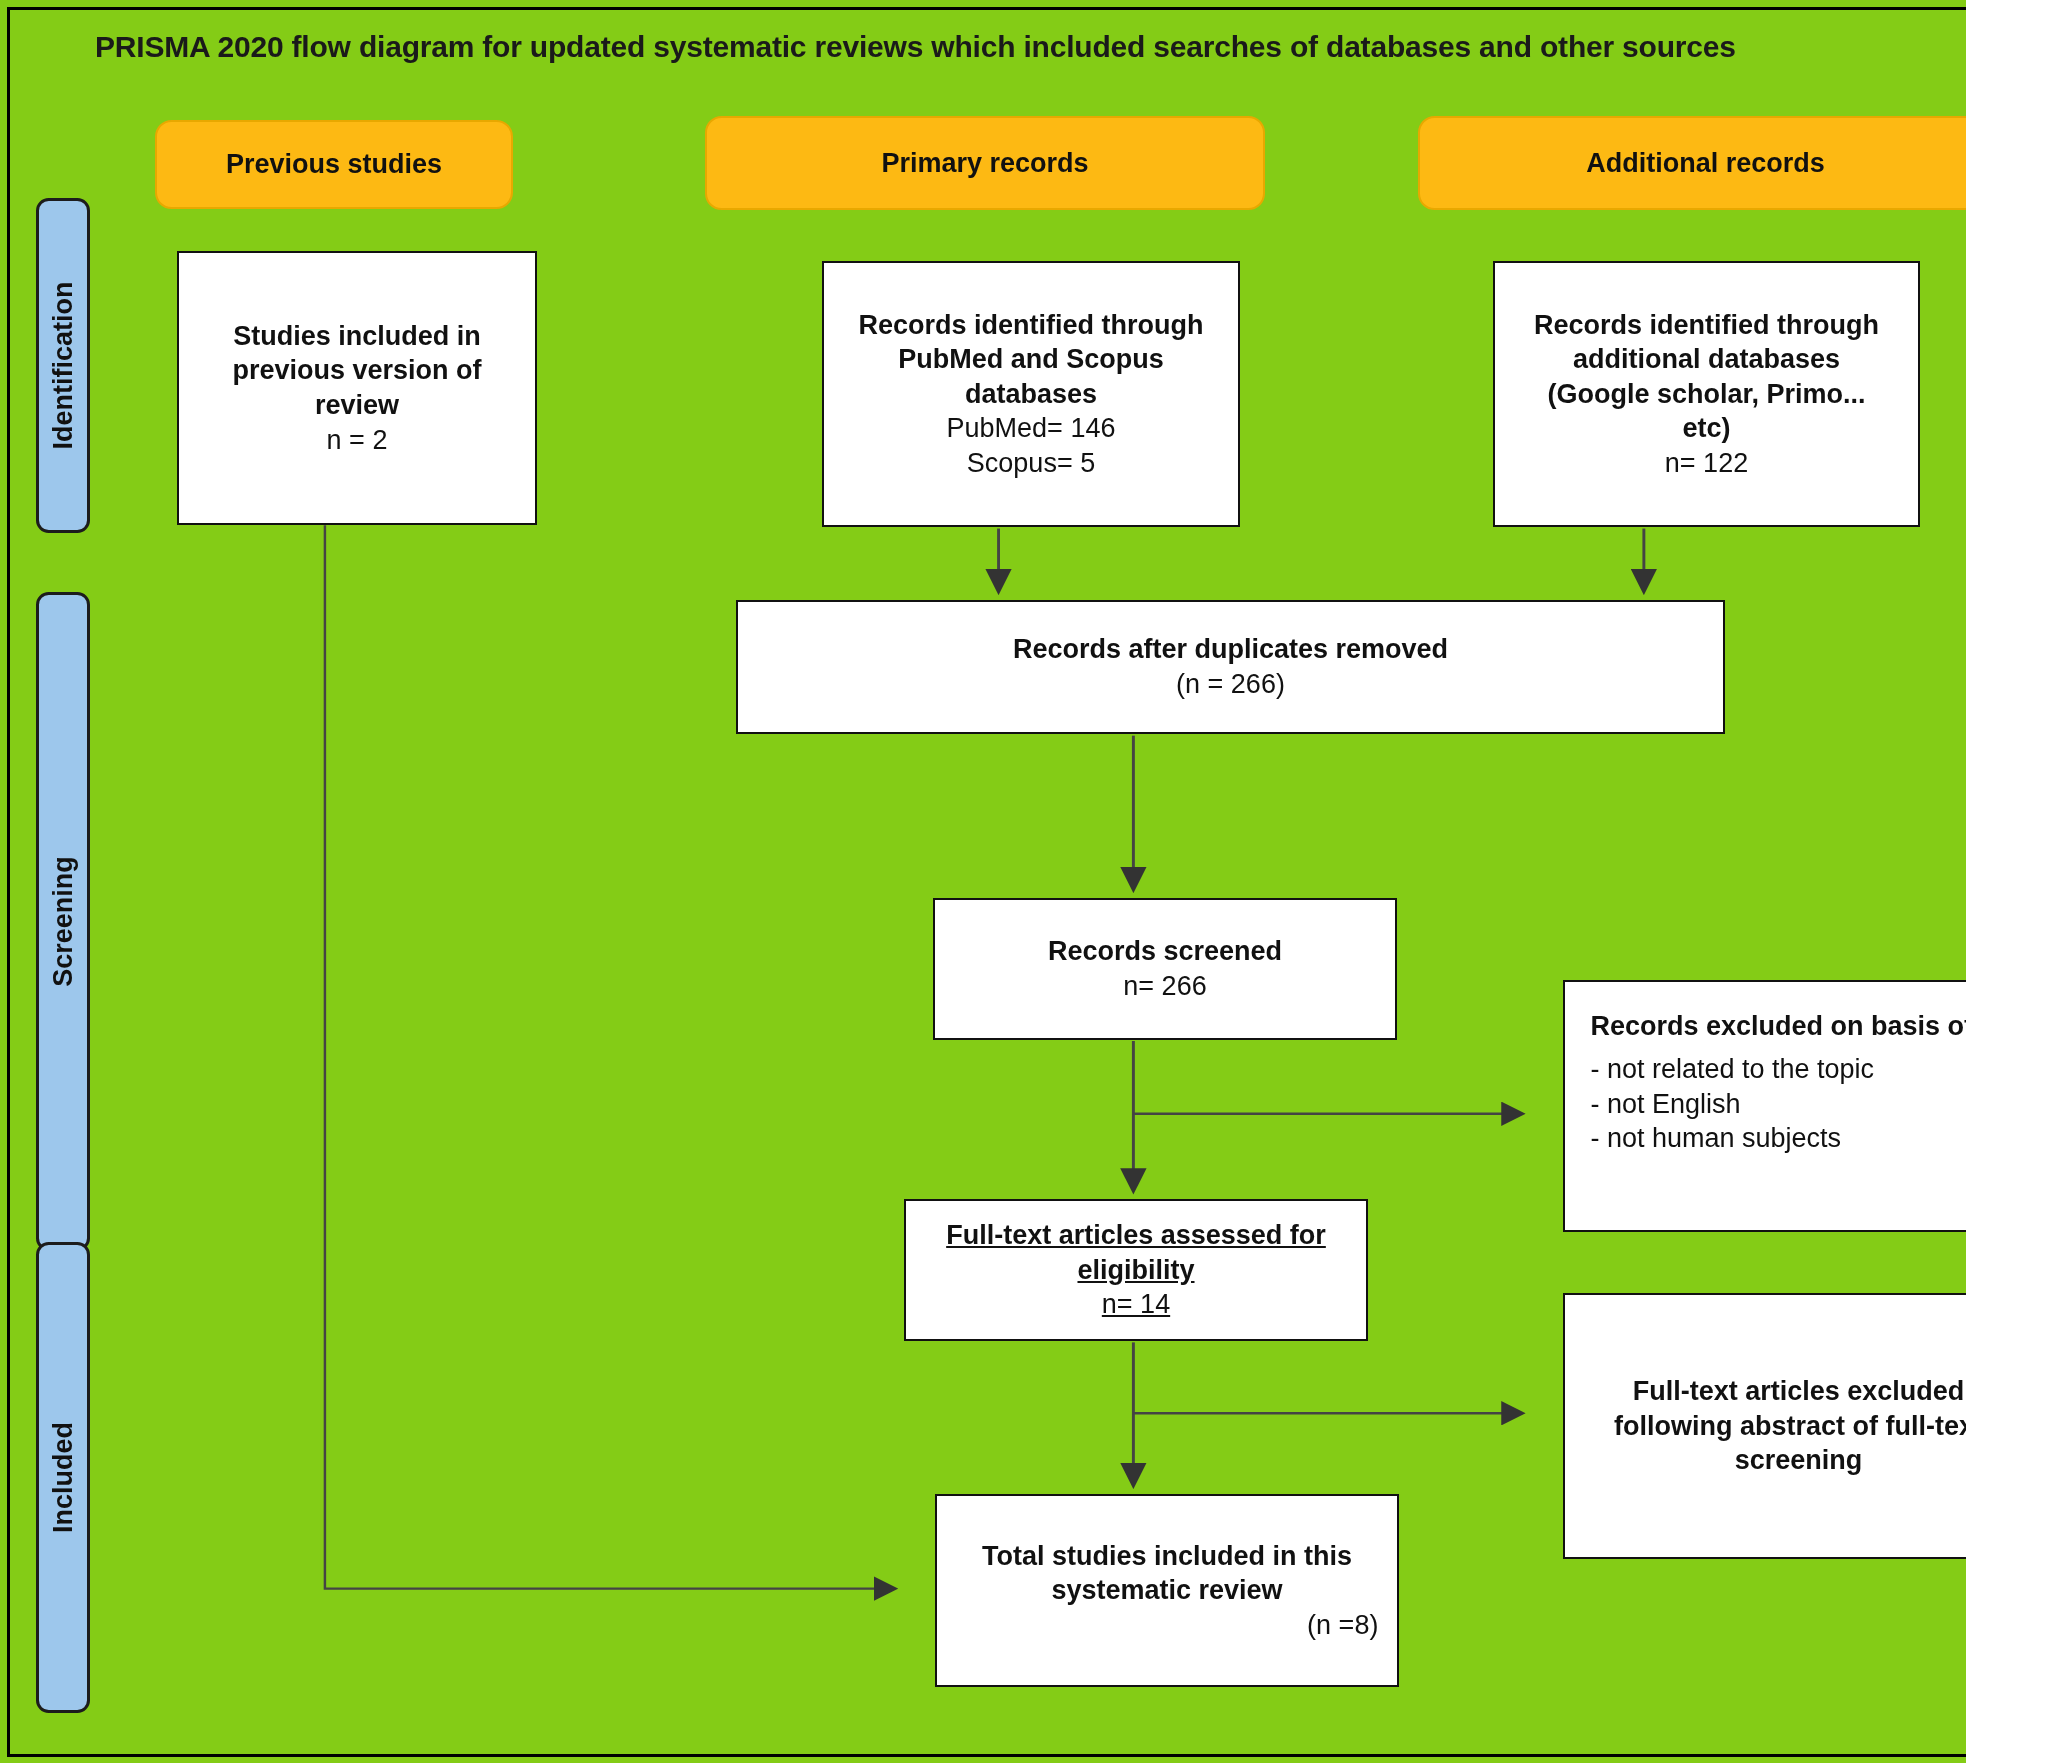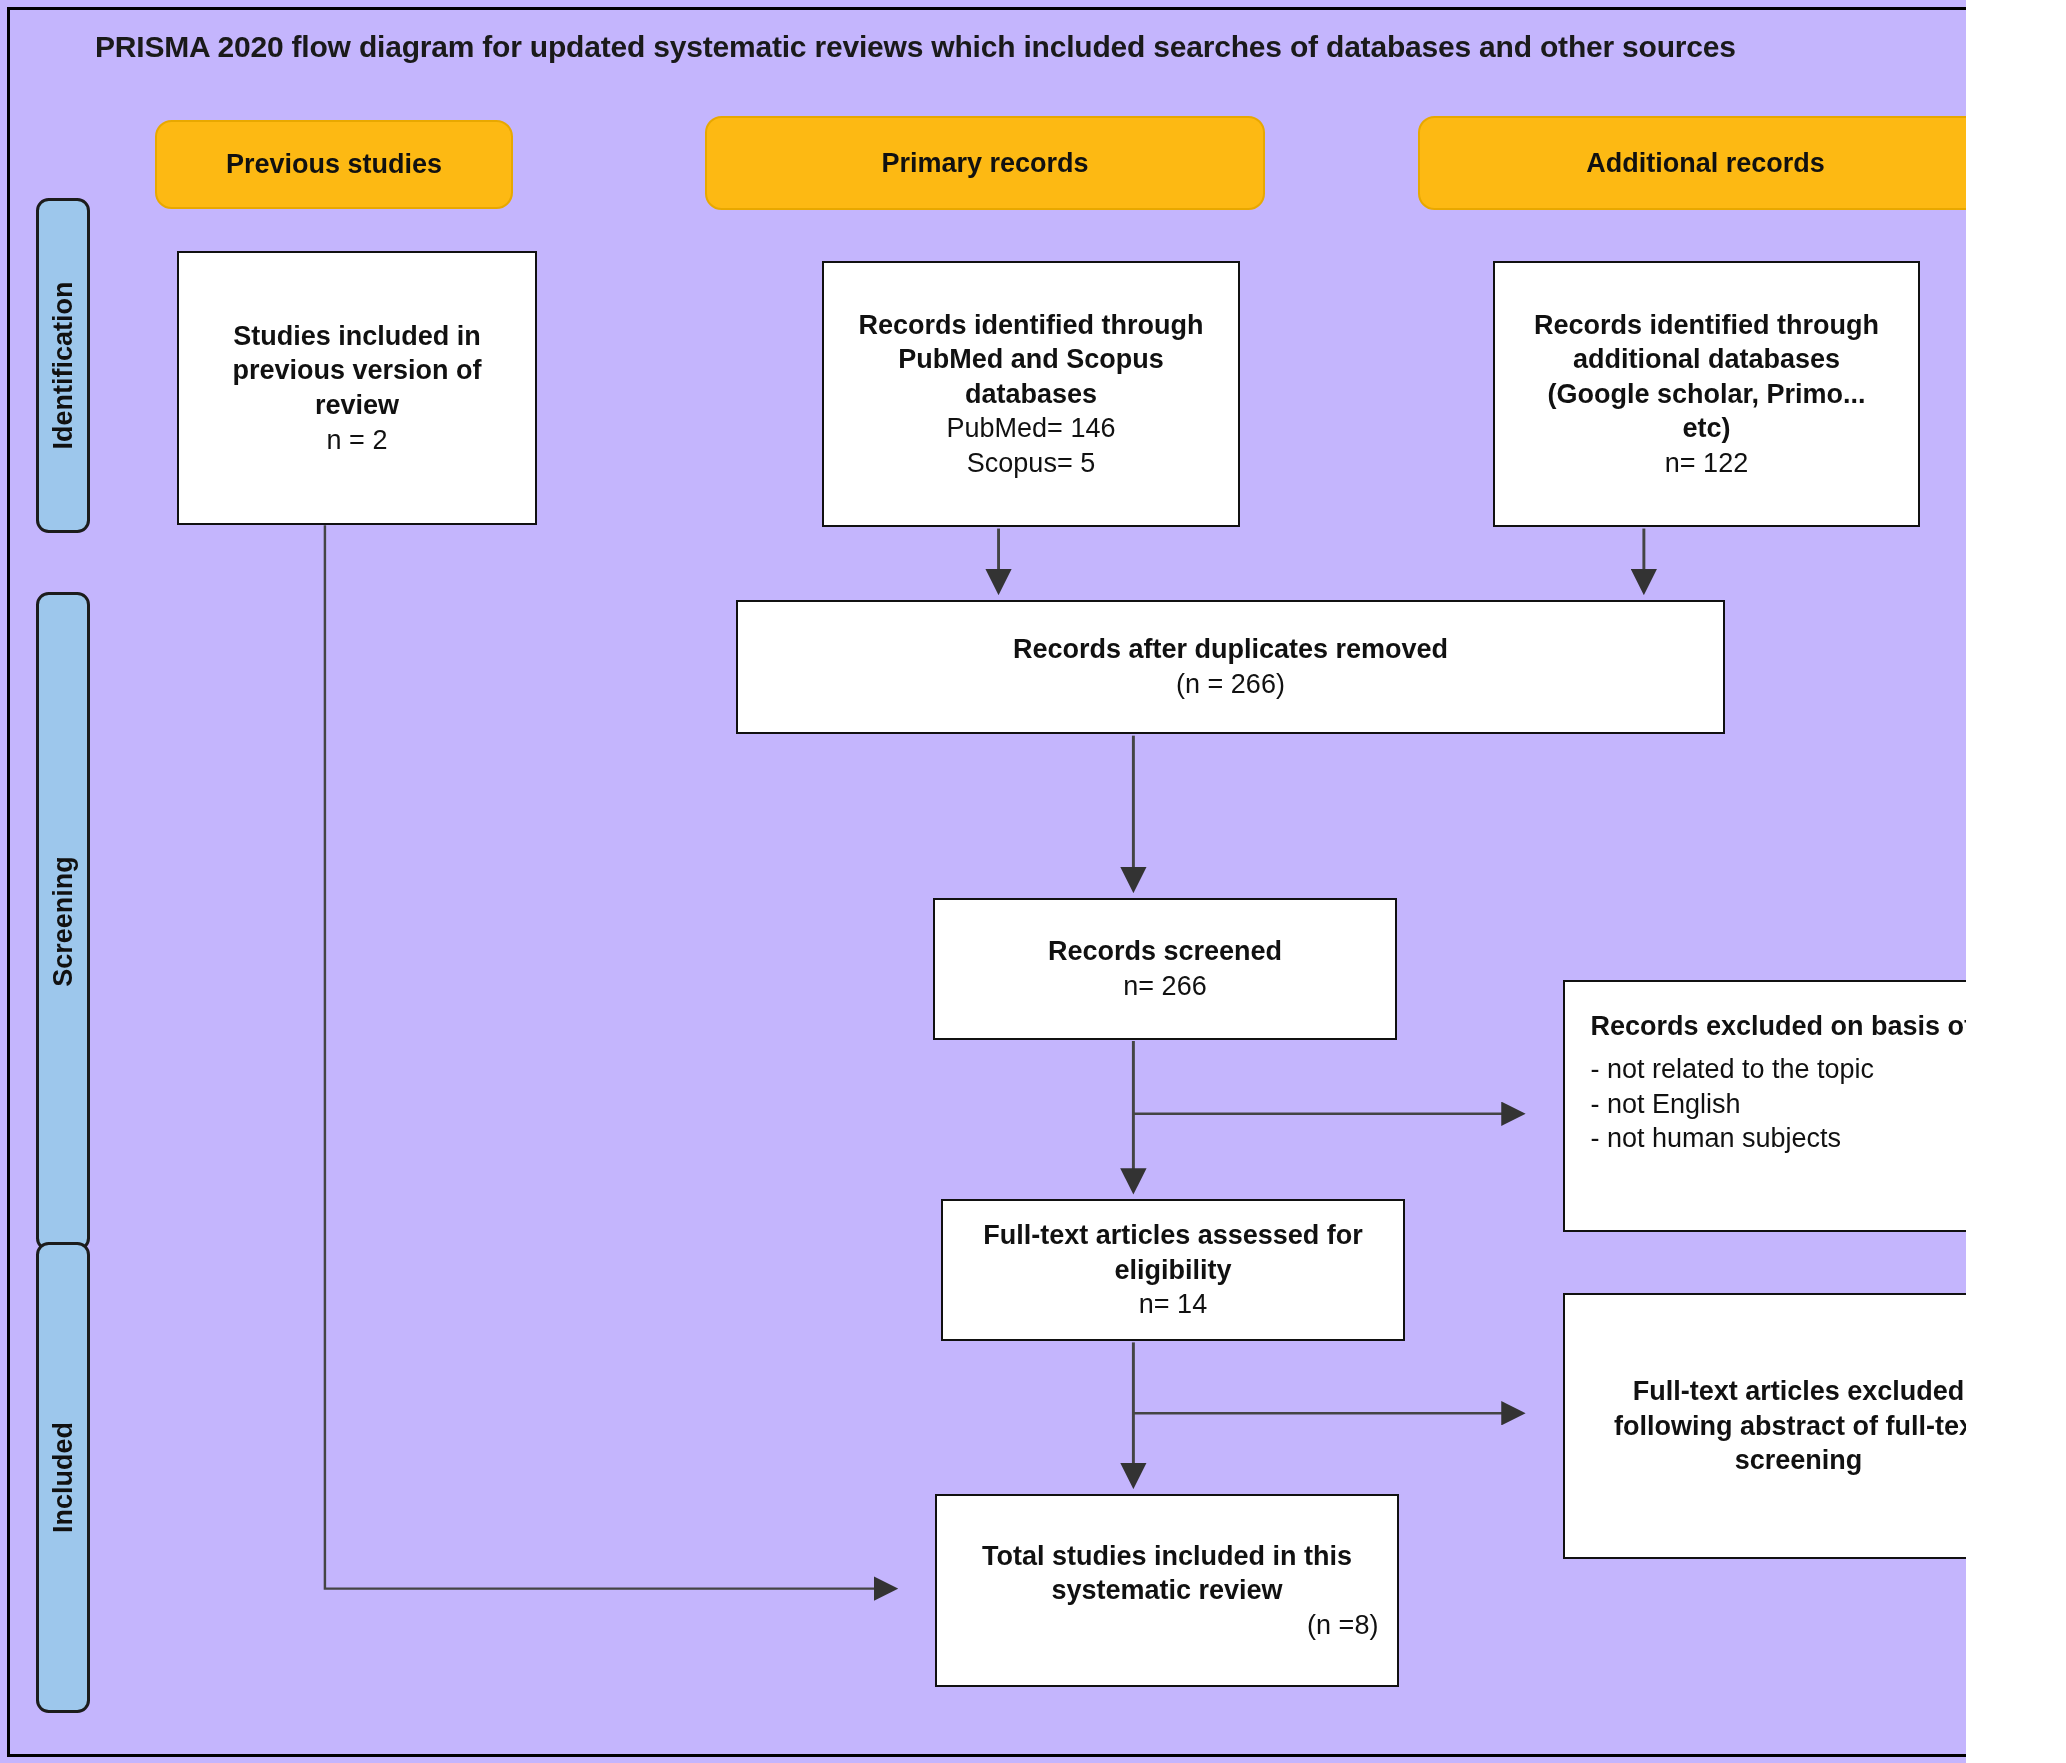--- a/index.html
+++ b/index.html
@@ -7,21 +7,21 @@
     padding: 0;
     background: #ffffff;
   }
   body {
     font-family: "Liberation Sans", sans-serif;
   }
   #page {
     position: relative;
     width: 1966px;
     height: 1763px;
-    background: #c4b5fd;
+    background: #84cc16;
     box-sizing: border-box;
     overflow: hidden;
   }
   
   #outer-frame {
     position: absolute;
     left: 6.8px;
     top: 6.8px;
     width: 2052px;
     height: 1750px;
@@ -181,21 +181,21 @@
   </div>
 
   <div class="node listbox" style="left:1531px; top:980px; width:471px; height:252px;">
     <div class="ttl">Records excluded on basis of:</div>
     <div class="spacer"></div>
     <div class="li">- not related to the topic</div>
     <div class="li">- not English</div>
     <div class="li">- not human subjects</div>
   </div>
 
-  <div class="node" style="left:909px; top:1199px; width:464px; height:142px; padding:0 16.6px;">
+  <div class="node" style="left:872px; top:1199px; width:464px; height:142px; padding:0 16.6px;text-decoration:underline;">
     <div class="ttl">Full-text articles assessed for eligibility</div>
     <div class="sub">n= 14</div>
   </div>
 
   <div class="node" style="left:1531px; top:1293px; width:471px; height:266px; padding:0 14.7px;">
     <div class="ttl">Full-text articles excluded following abstract of full-text screening</div>
   </div>
 
   <div class="node" style="left:903px; top:1494px; width:464px; height:193px; padding:0 18.6px;align-items:flex-end;">
     <div class="ttl">Total studies included in this systematic review</div>

